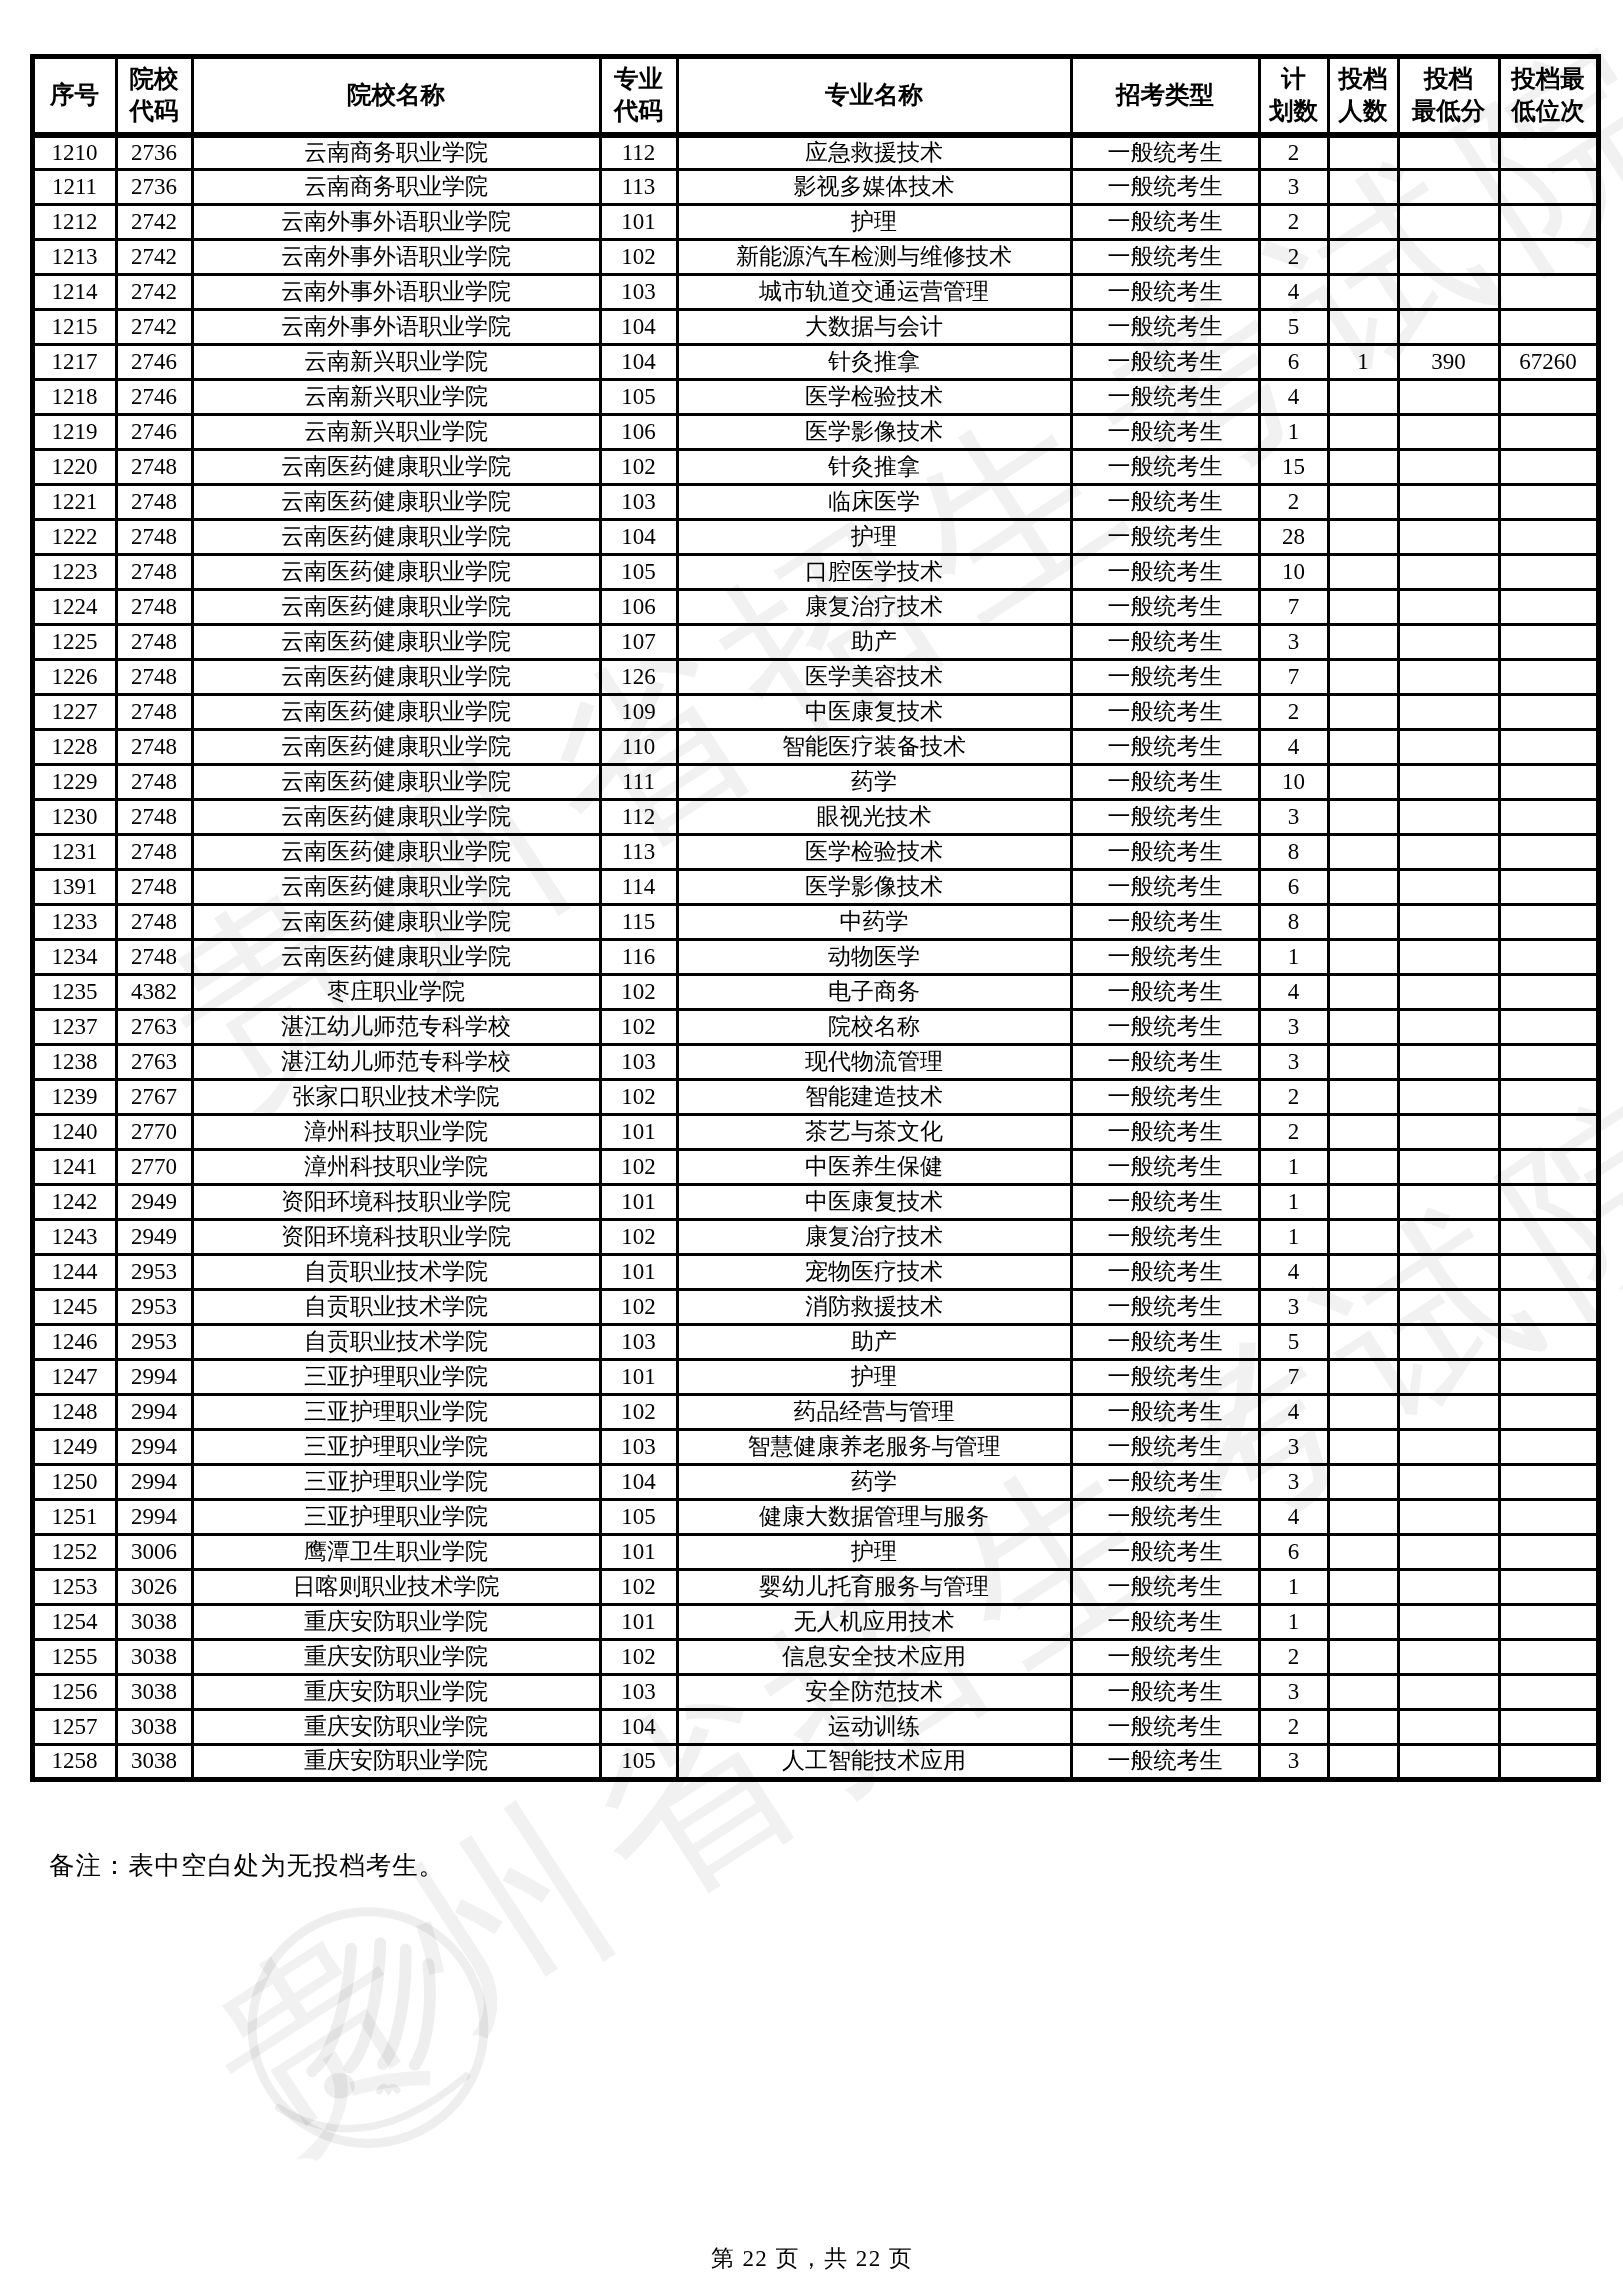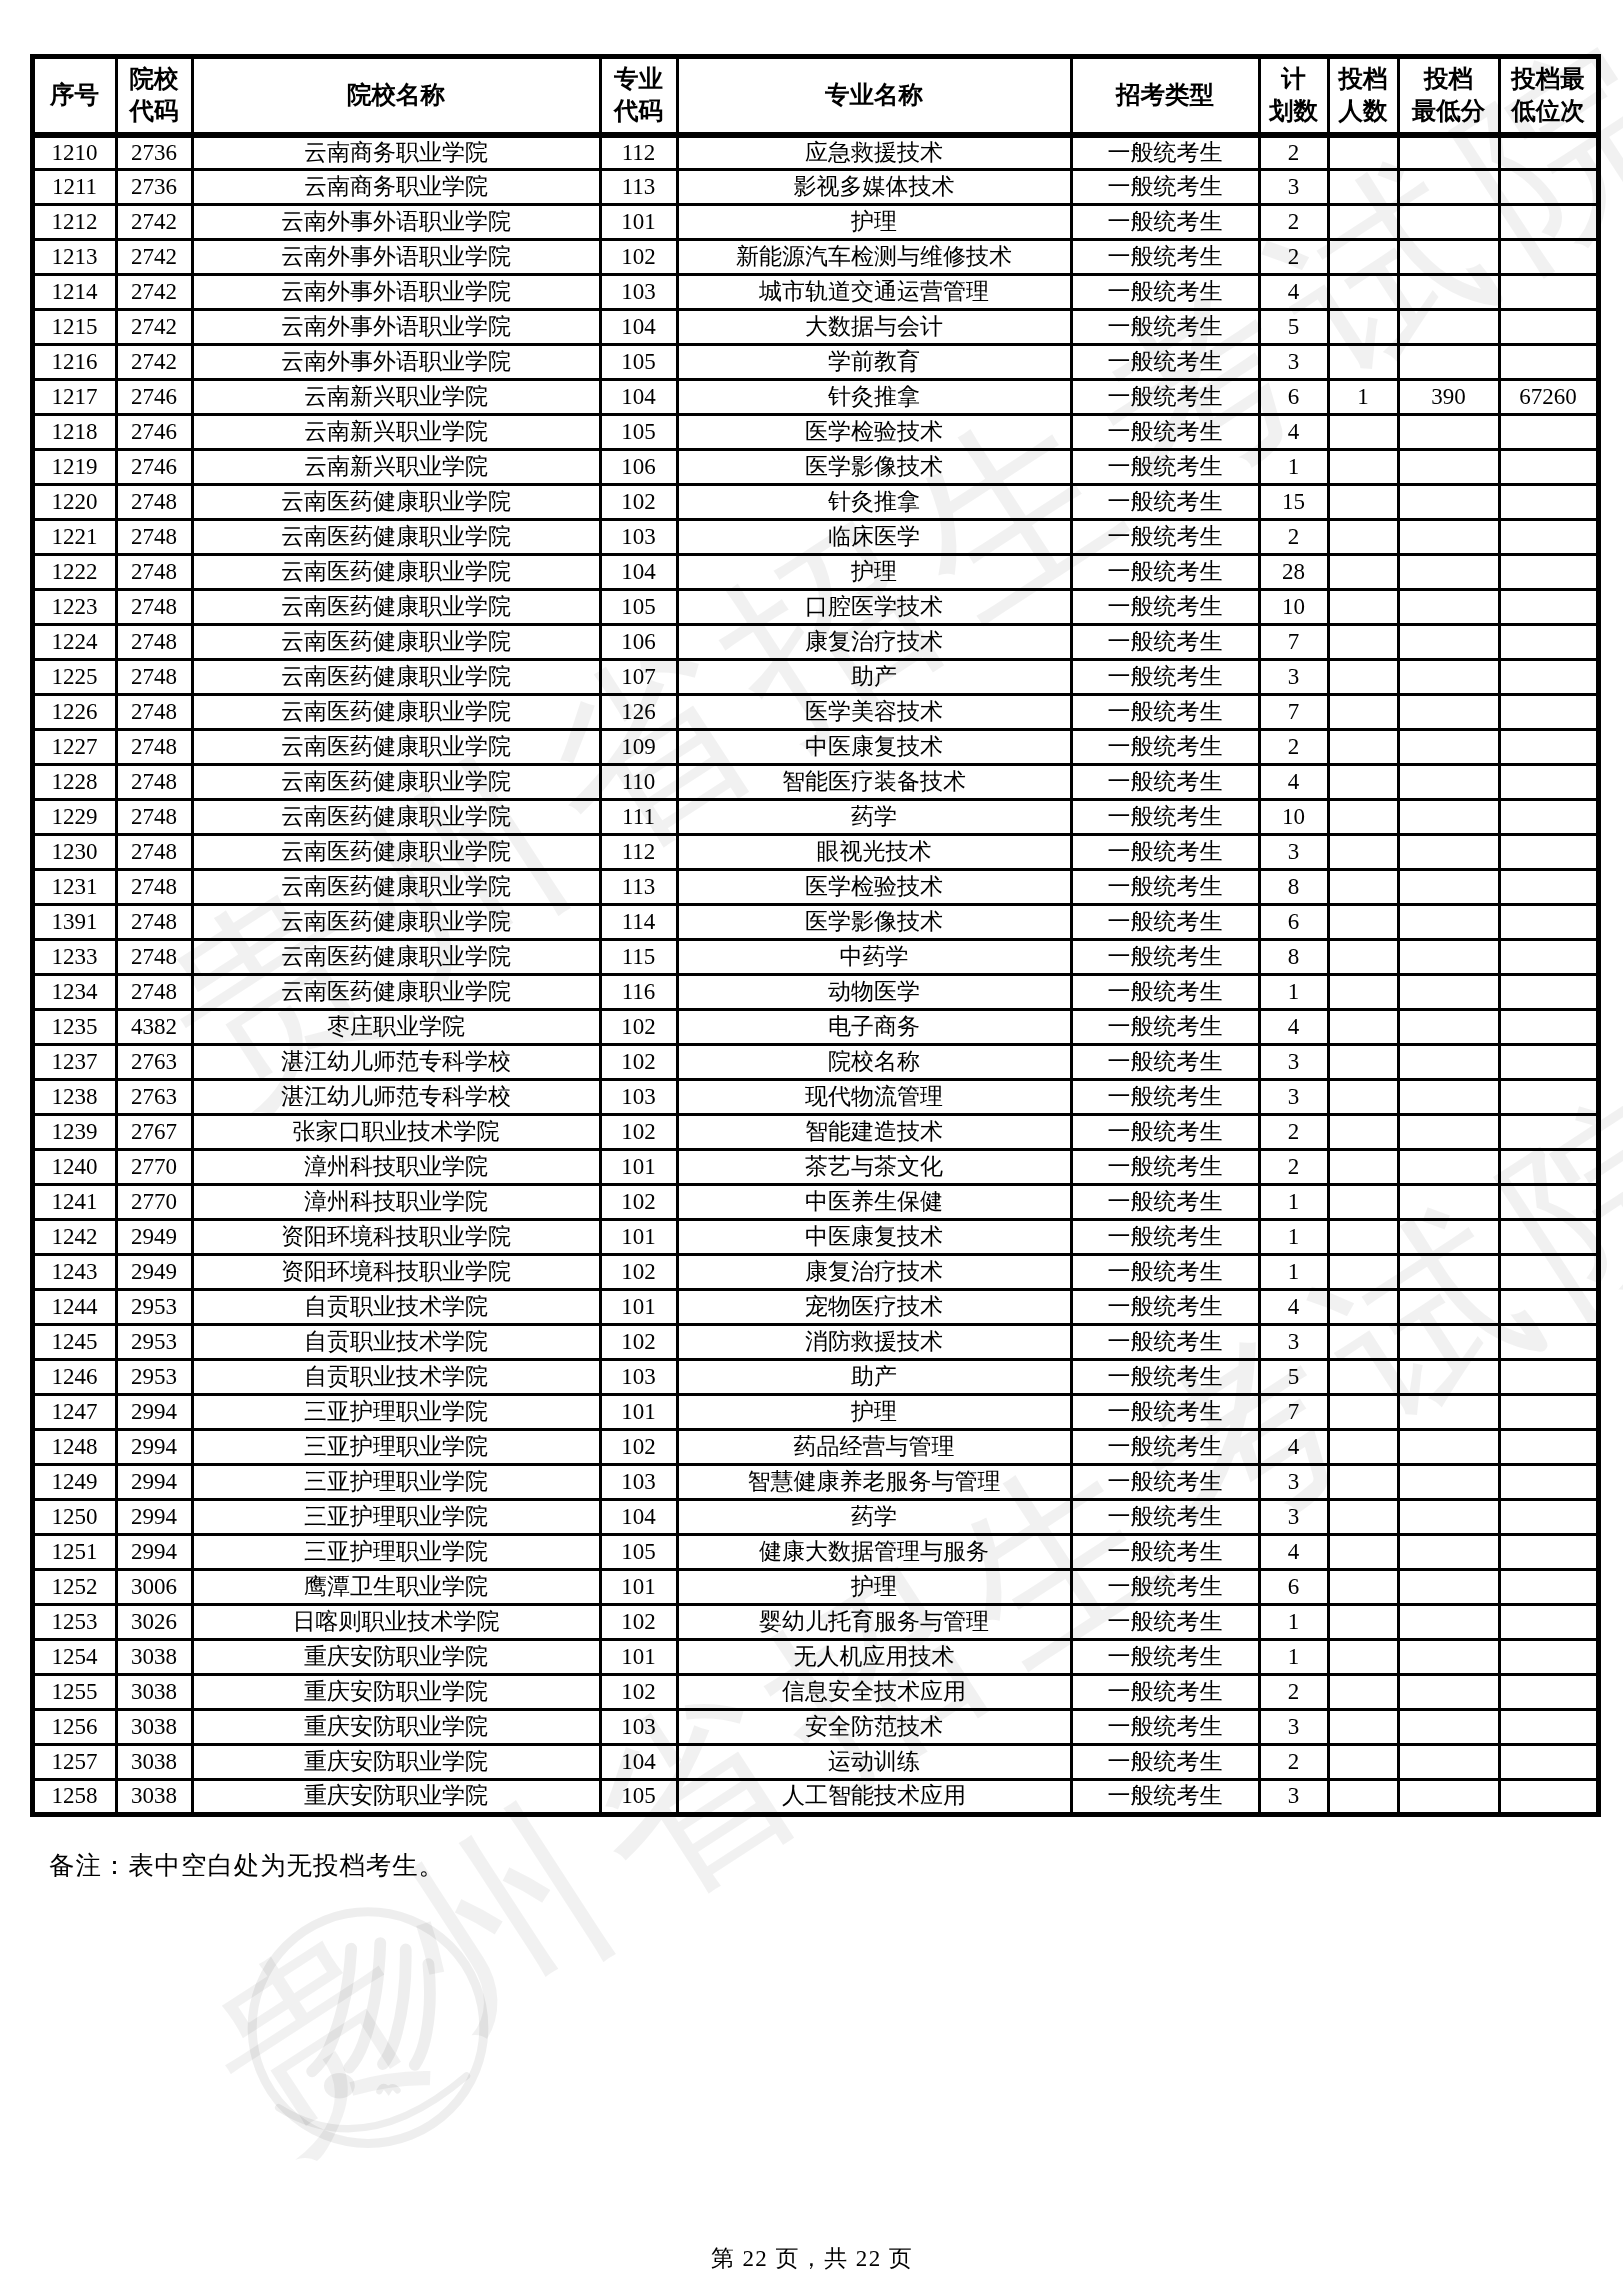--- a/index.html
+++ b/index.html
@@ -179,32 +179,20 @@
           <td>云南外事外语职业学院</td>
           <td>104</td>
           <td>大数据与会计</td>
           <td>一般统考生</td>
           <td>5</td>
           <td></td>
           <td></td>
           <td></td>
         </tr>
         <tr>
-          <td>1216</td>
-          <td>2742</td>
-          <td>云南外事外语职业学院</td>
-          <td>105</td>
-          <td>学前教育</td>
-          <td>一般统考生</td>
-          <td>3</td>
-          <td></td>
-          <td></td>
-          <td></td>
-        </tr>
-        <tr>
           <td>1217</td>
           <td>2746</td>
           <td>云南新兴职业学院</td>
           <td>104</td>
           <td>针灸推拿</td>
           <td>一般统考生</td>
           <td>6</td>
           <td>1</td>
           <td>390</td>
           <td>67260</td>

